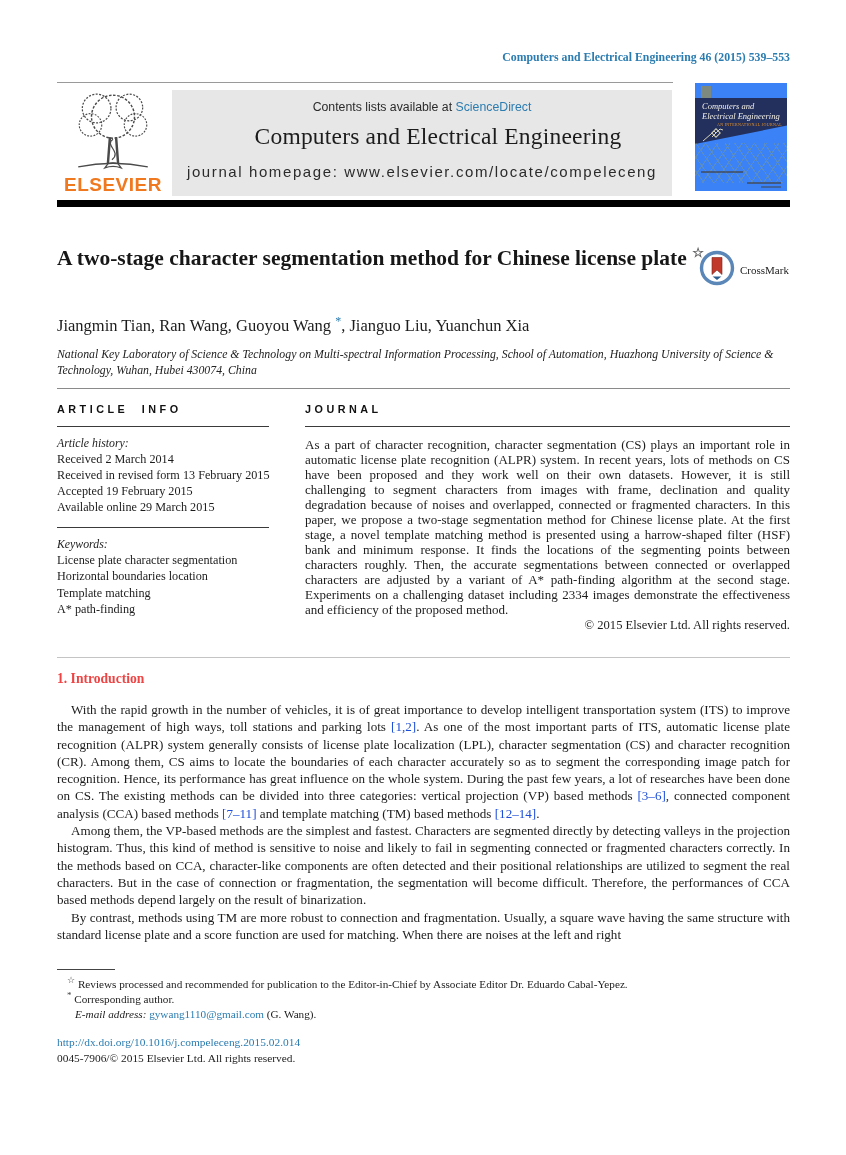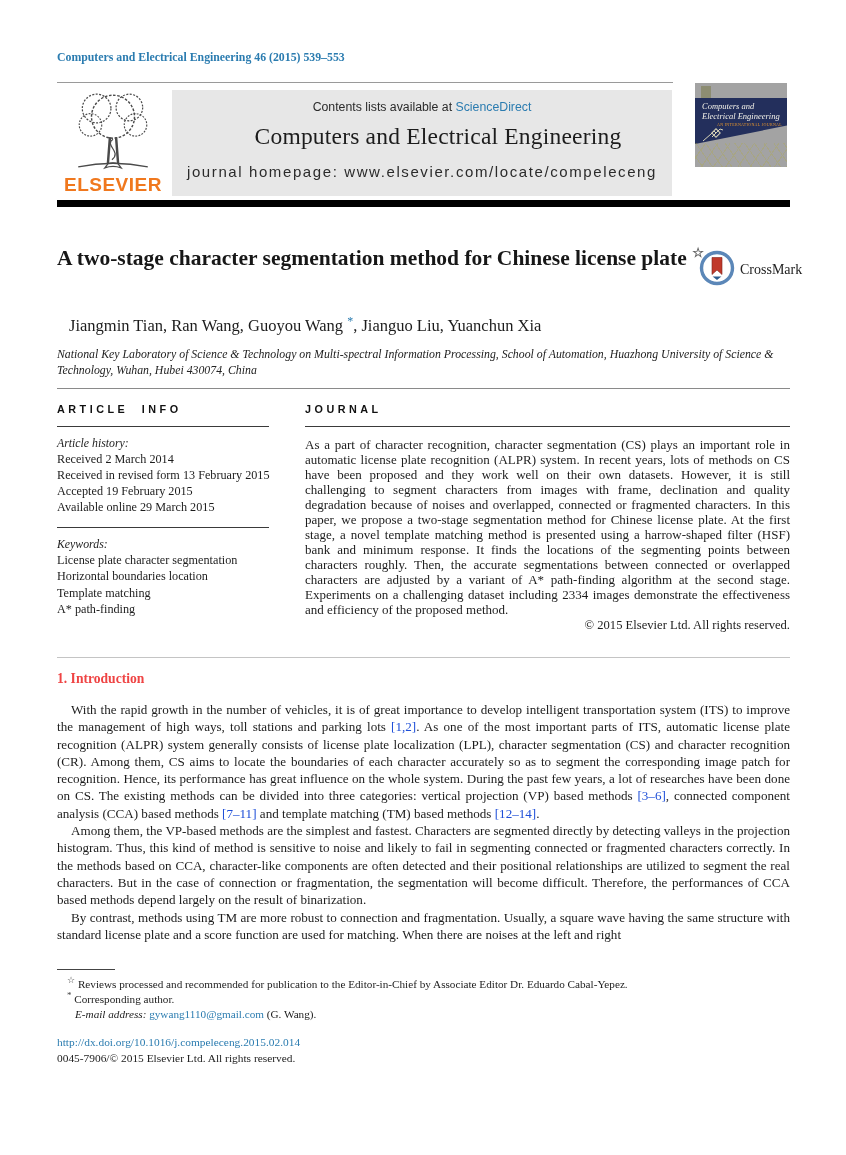--- a/index.html
+++ b/index.html
@@ -6,64 +6,64 @@
   html,body { background:#fff; }
   #page {
     position:relative; width:846px; height:1155px; margin:0 auto;
     background:#fff; font-family:"Liberation Serif", serif; color:#1a1a1a;
     overflow:hidden;
   }
   .link { color:#2b7cb0; text-decoration:none; cursor:pointer; }
 
   
   .top-cite {
-    position:absolute; top:50px; left:57px; width:733px; text-align:left;
+    position:absolute; top:50px; left:57px; width:733px; text-align:right;
     font-size:11.8px; font-weight:bold; color:#2b7cb0;
   }
 
   
   .header-rule { position:absolute; top:82px; left:57px; width:616px; height:1px; background:#9a9a9a; }
   .logo-block { position:absolute; left:55px; top:86px; width:116px; height:112px; text-align:center; }
   .logo-block svg { display:block; margin:0 auto; }
   .elsevier-word {
     font-family:Liberation Sans, sans-serif; font-weight:bold; font-size:19px;
     color:#f0781e; letter-spacing:0.5px; line-height:1; margin-top:1px;
   }
   .header-box {
     position:absolute; left:172px; top:90px; width:500px; height:106px;
     background:#e7e7e7; text-align:center;
   }
   .contents-line { margin-top:10px; font-family:"Liberation Sans", sans-serif; font-size:12.3px; color:#2b2b2b; }
   .journal-title { margin-top:9px; font-size:23.5px; color:#1c1c1c; letter-spacing:0.2px;padding-left:32px; }
   .homepage-line { margin-top:13px; font-family:"Liberation Sans", sans-serif; font-size:15px; color:#2b2b2b; letter-spacing:1.6px; }
 
   
-  .cover { position:absolute; left:695px; top:83px; width:92px; height:84px; background:#a3a3a3; overflow:hidden; }
+  .cover { position:absolute; left:695px; top:83px; width:92px; height:108px; background:#3b82f6; overflow:hidden; }
   .cover-logo { position:absolute; left:6px; top:3px; width:10px; height:12px; background:#8a8a6a; opacity:.85; }
   .cover-band { position:absolute; left:0; top:15px; width:92px; height:50px; background:#232f5c;
     clip-path:polygon(0 0, 100% 0, 100% 55%, 0 92%); }
   .cover-title1, .cover-title2 { font-style:italic; color:#f2f0e8; font-size:8.5px; line-height:10px; padding-left:7px; }
   .cover-title1 { padding-top:3px; }
   .cover-sub { color:#e8972c; font-size:4px; text-align:right; padding-right:5px; margin-top:1px; letter-spacing:.3px; }
   .cover-pattern { position:absolute; left:0; top:60px; width:92px; height:40px; opacity:.25;
     background:repeating-linear-gradient(55deg, transparent 0 7px, #b5ae2e 7px 8px),
                repeating-linear-gradient(-55deg, transparent 0 9px, #b5ae2e 9px 10px); }
   .cover-mark1 { position:absolute; left:6px; top:88px; width:42px; height:2px; background:#444; opacity:.65; }
   .cover-mark2 { position:absolute; right:6px; top:99px; width:34px; height:2px; background:#444; opacity:.65; }
   .cover-mark3 { position:absolute; right:6px; top:103px; width:20px; height:2px; background:#444; opacity:.5; }
   .cover-plug { position:absolute; left:6px; top:42px; }
 
   .black-bar { position:absolute; left:57px; top:200px; width:733px; height:7px; background:#000; }
 
   
   .article-title { position:absolute; left:57px; top:244px; width:648px; font-size:21.5px; line-height:28.5px; color:#171717; }
   .title-mark { font-size:13px; color:#666; vertical-align:super; line-height:0; }
   .crossmark { position:absolute; left:699px; top:250px; width:110px; display:flex; align-items:center; gap:5px; cursor:pointer; }
-  .crossmark-label { font-size:14px; color:#222;font-family:Liberation Serif, serif; }
-  .authors { position:absolute; left:57px; top:316px; width:733px; font-size:16.5px; color:#1c1c1c;margin-left:12px; }
+  .crossmark-label { font-size:11px; color:#222;font-family:Liberation Serif, serif; }
+  .authors { position:absolute; left:57px; top:316px; width:733px; font-size:16.5px; color:#1c1c1c; }
   .corr-mark { color:#2b7cb0; font-size:12px; vertical-align:super; line-height:0; }
   .affiliation { position:absolute; left:57px; top:347px; width:733px; font-style:italic; font-size:11.8px; line-height:15.5px; color:#222; }
 
   
   .meta-rule { position:absolute; left:57px; top:388px; width:733px; height:1px; background:#8a8a8a; }
   .col-heading { font-family:"Liberation Sans", sans-serif; font-size:10.8px; font-weight:bold; color:#111;
     letter-spacing:3.5px; word-spacing:7px; }
   .col-rule { height:1px; background:#3a3a3a; margin-top:11px; }
   .info-col { position:absolute; left:57px; top:403px; width:235px; }
   .info-col .col-rule { width:212px; }

